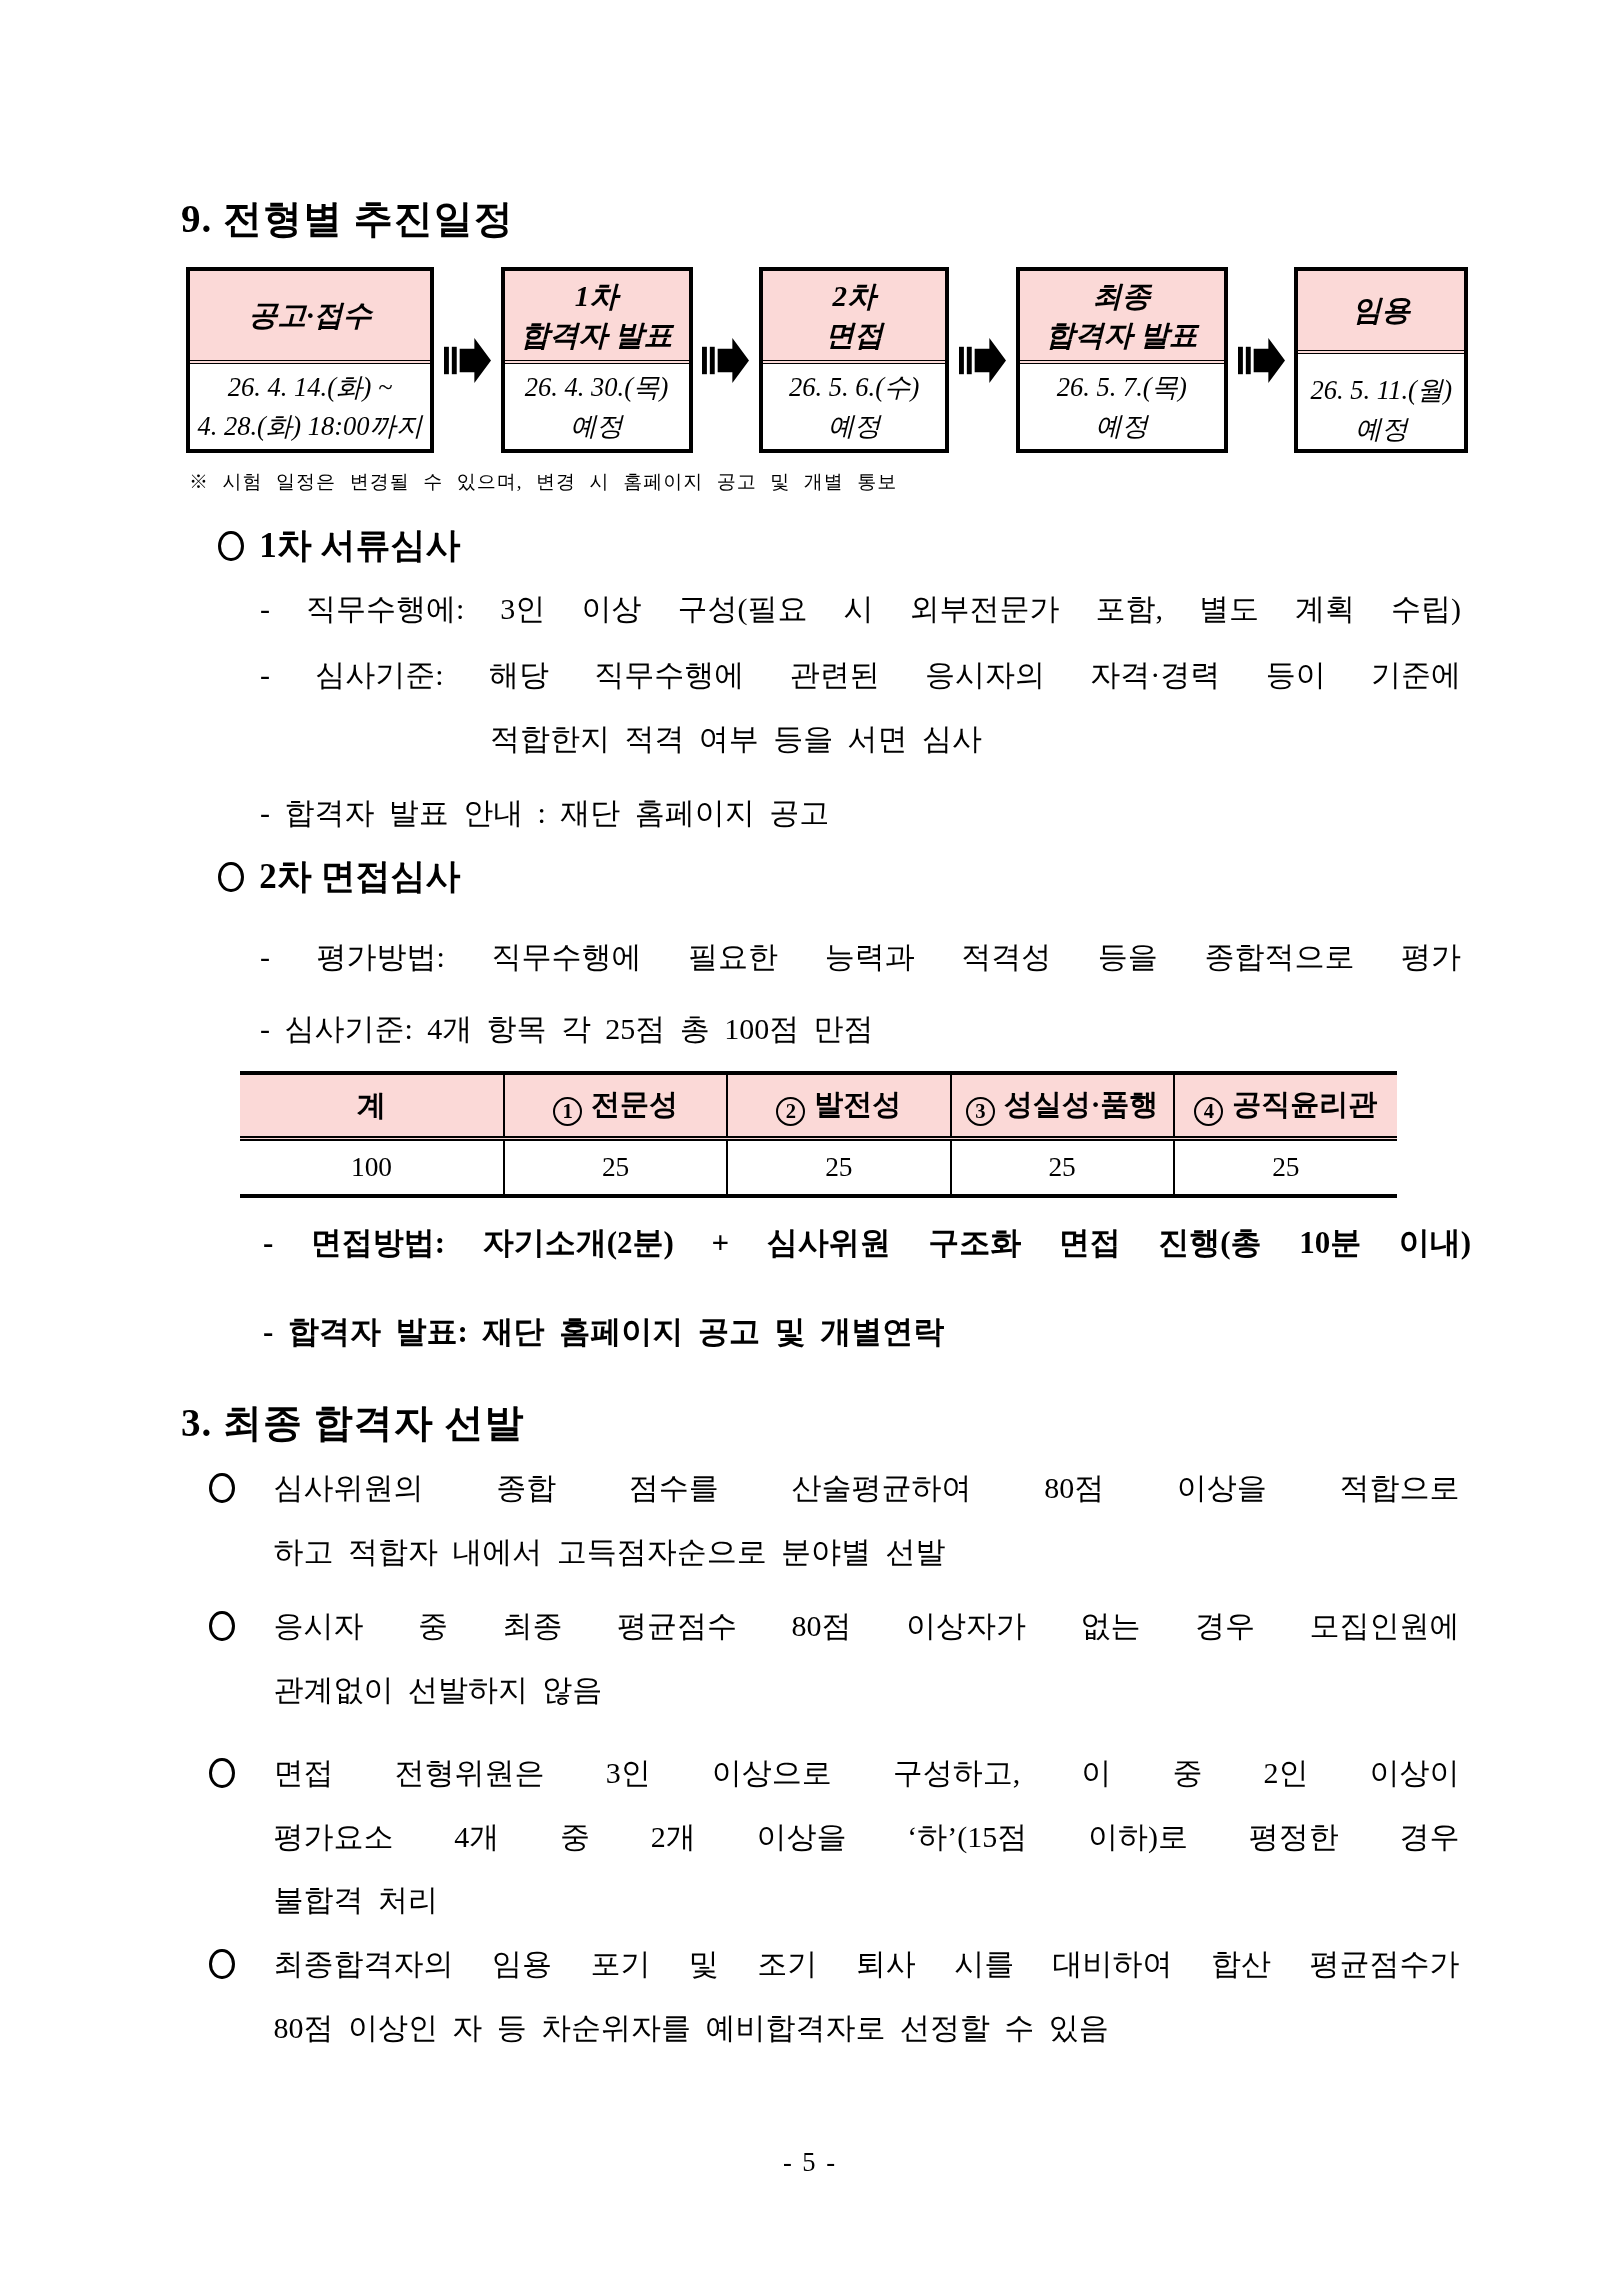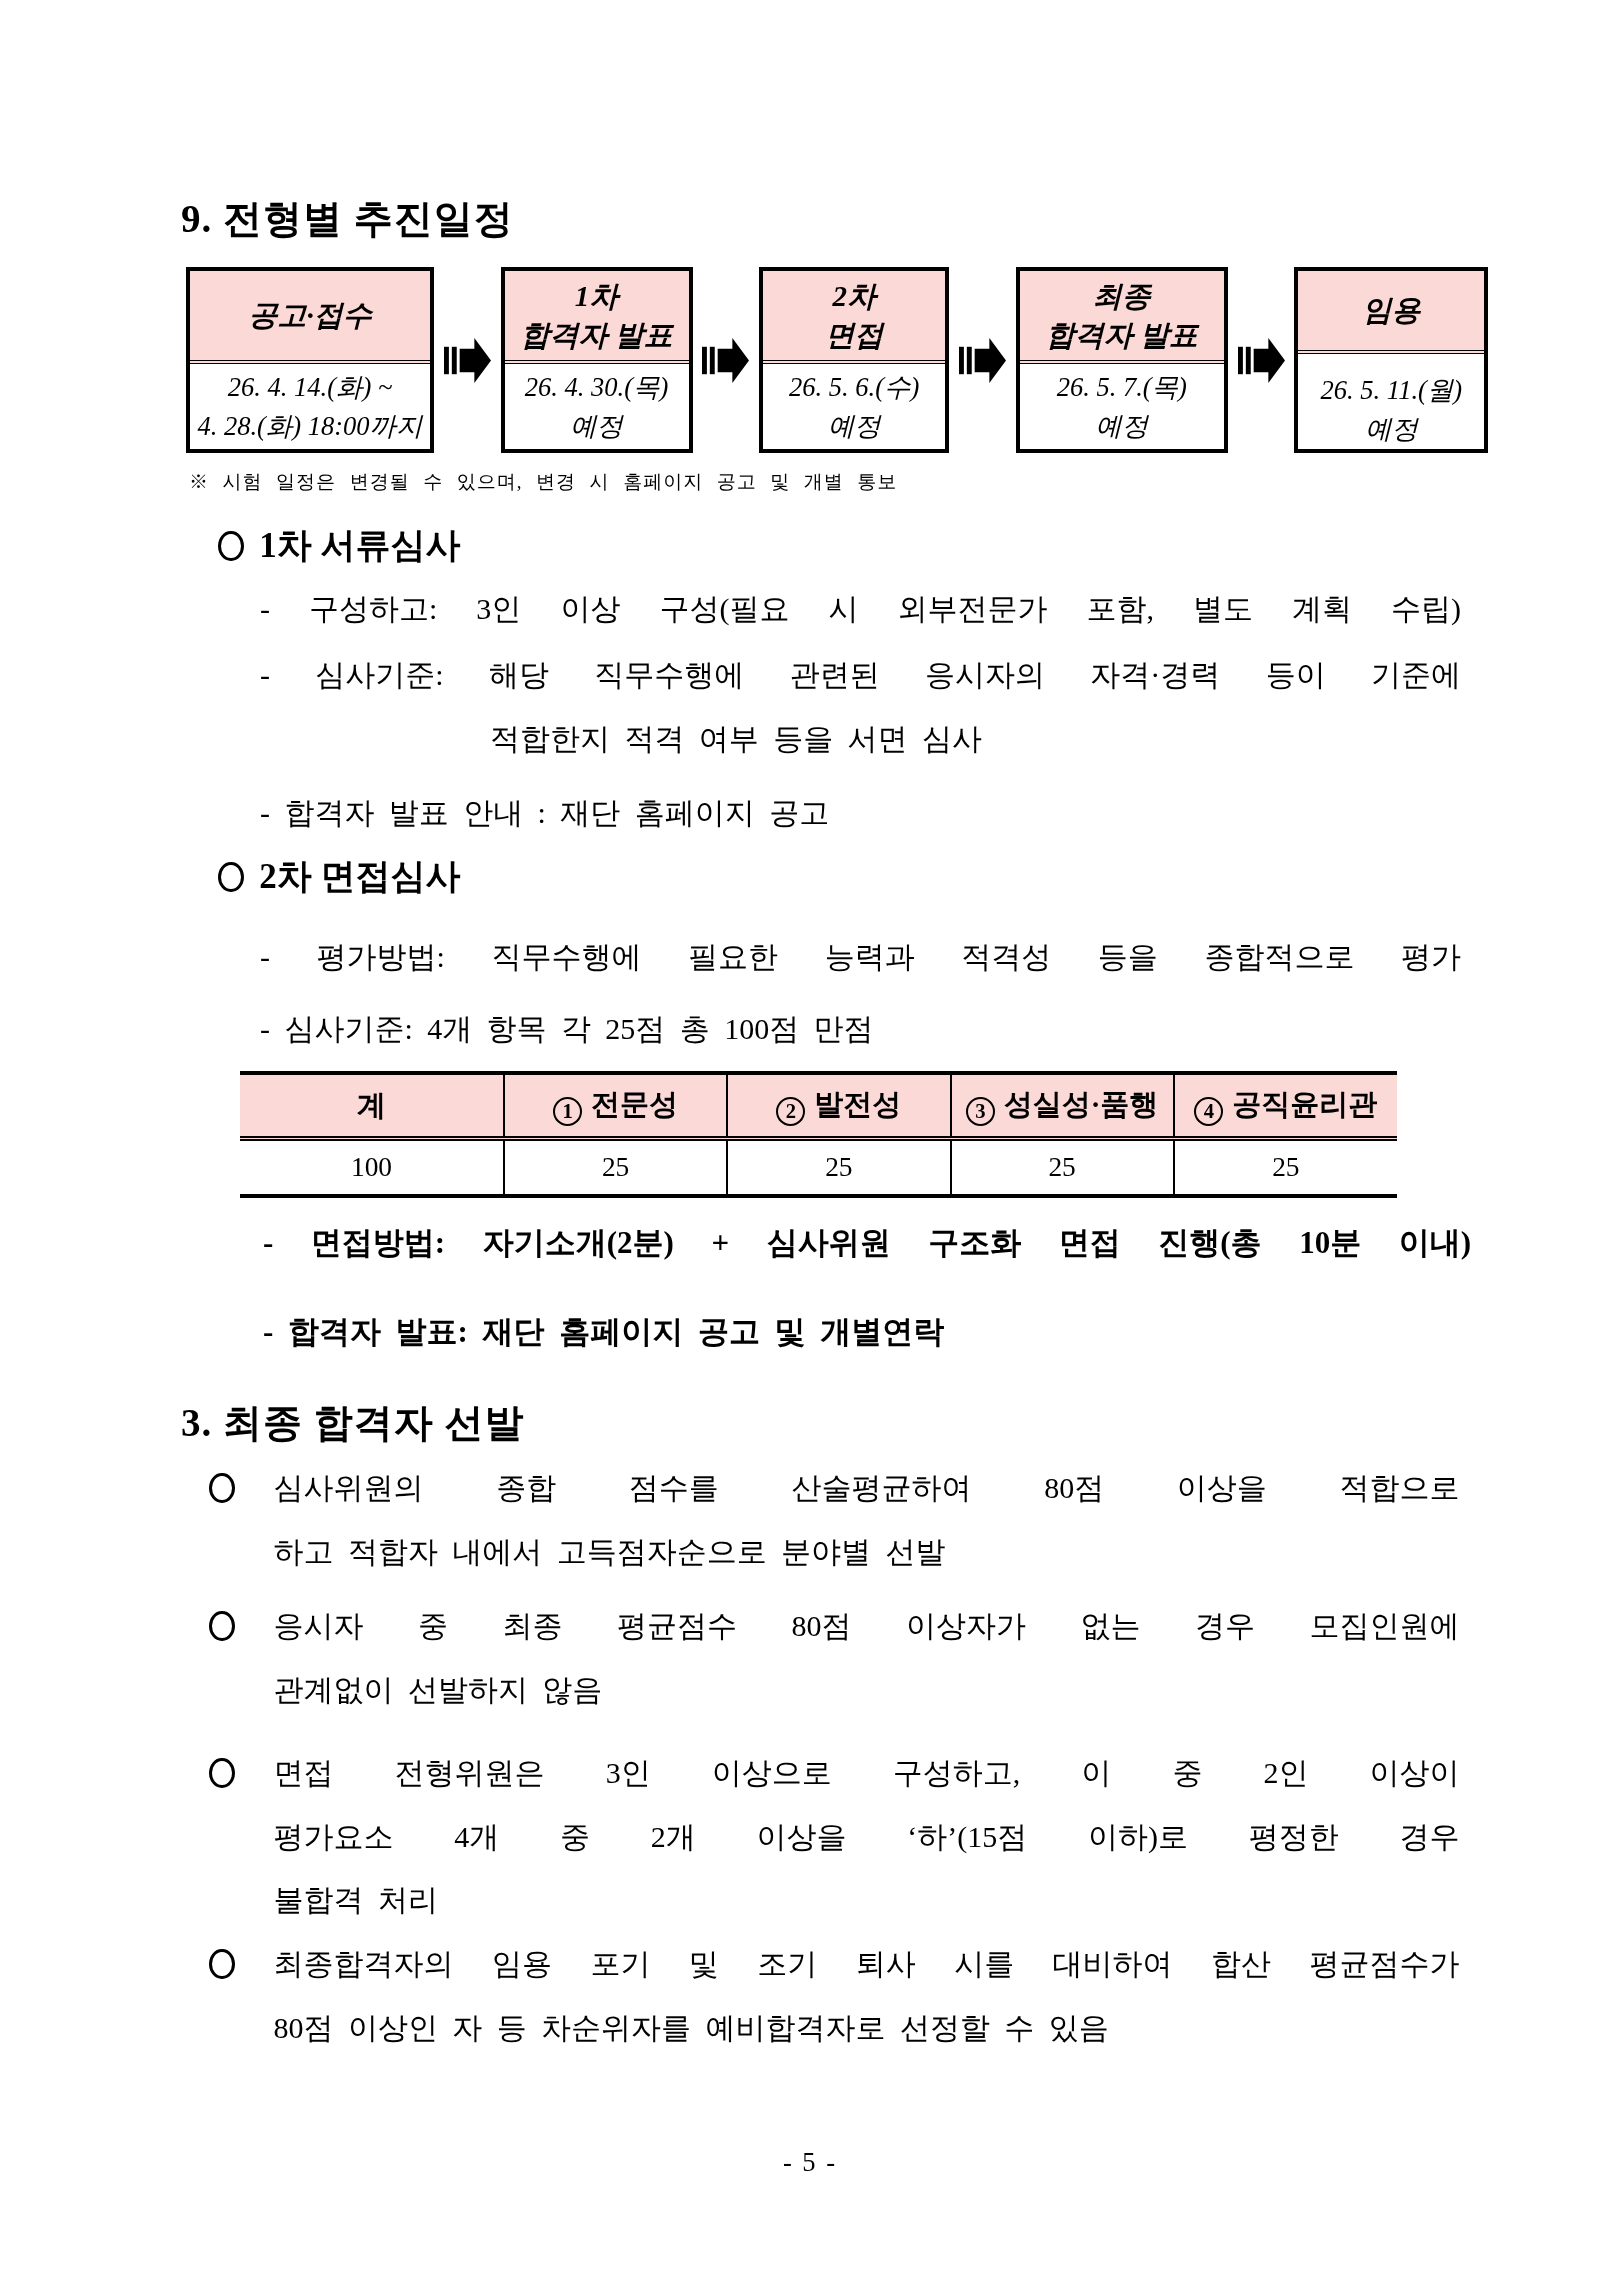--- a/index.html
+++ b/index.html
@@ -35,21 +35,21 @@
     background:#fbd9d7;
     border-bottom:4.9px double #000;
     display:flex;flex-direction:column;justify-content:center;align-items:center;
     font-size:29px;font-weight:bold;line-height:39px;
     text-align:center;white-space:nowrap;
   }
   .fbody{
     flex:1;display:flex;flex-direction:column;justify-content:center;align-items:center;
     font-size:26.5px;line-height:39px;text-align:center;white-space:nowrap;
   }
-  .w0{width:248px;}.w1{width:192px;}.w2{width:190px;}.w3{width:212px;}.w4{width:194px;gap:17px;}
+  .w0{width:248px;}.w1{width:192px;}.w2{width:190px;}.w3{width:212px;}.w4{width:174px;gap:17px;}
   .farrow{flex:none;margin:0 9.8px;align-self:center;}
   
   .note{font-size:19px;letter-spacing:1px;word-spacing:7.8px;white-space:nowrap;}
   
   .line{font-size:30px;line-height:42px;word-spacing:6.9px;white-space:nowrap;}
   .wline{font-size:30px;line-height:42px;}
   .just{text-align:justify;text-align-last:justify;white-space:normal;word-spacing:normal;}
   .bold{font-weight:bold;font-size:31px;}
   
   .score-table{
@@ -174,21 +174,21 @@
 
   </div>
 
   <div class="abs note" style="left:189px;top:469px;">※ 시험 일정은 변경될 수 있으며, 변경 시 홈페이지 공고 및 개별 통보</div>
 
   <div class="abs sub-heading" style="left:218px;top:522px;">
     <span class="ring"></span>
     <span>1차 서류심사</span>
   </div>
 
-  <div class="abs wline just" style="left:260px;top:588px;width:1201px;">- 구성하고: 3인 이상 구성(필요 시 외부전문가 포함, 별도 계획 수립)</div>
+  <div class="abs wline just" style="left:260px;top:588px;width:1201px;">- 직무수행에: 3인 이상 구성(필요 시 외부전문가 포함, 별도 계획 수립)</div>
 
   <div class="abs wline just" style="left:260px;top:654px;width:1201px;">- 심사기준: 해당 직무수행에 관련된 응시자의 자격·경력 등이 기준에</div>
 
   <div class="abs line" style="left:490px;top:718px;">적합한지 적격 여부 등을 서면 심사</div>
 
   <div class="abs line" style="left:260px;top:792px;">- 합격자 발표 안내 : 재단 홈페이지 공고</div>
 
   <div class="abs sub-heading" style="left:218px;top:853px;">
     <span class="ring"></span>
     <span>2차 면접심사</span>

